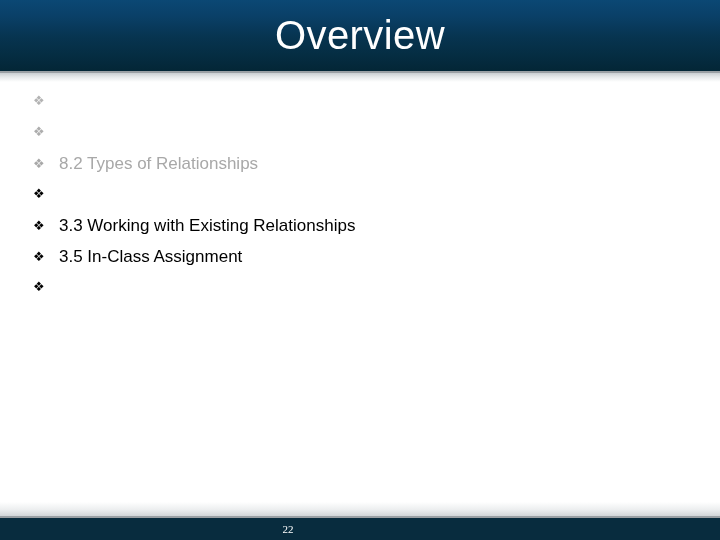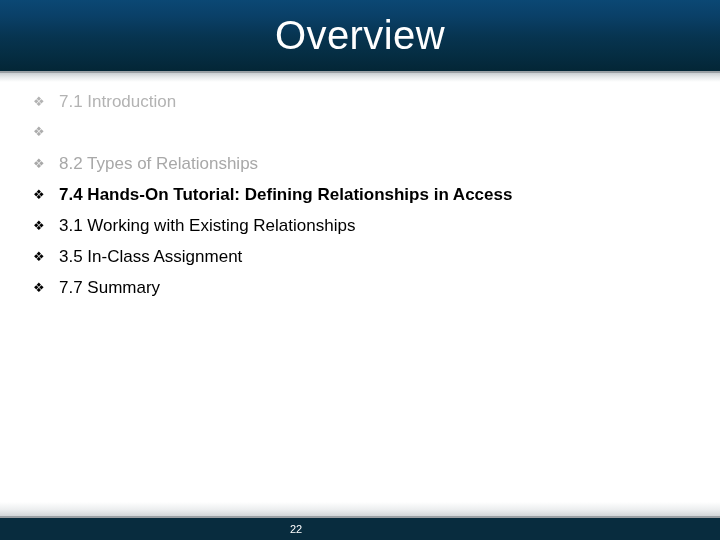--- a/index.html
+++ b/index.html
@@ -129,69 +129,65 @@
   }
   .page-number {
     position: absolute;
     left: 0;
     top: 3px;
     width: 576px;
     text-align: center;
     color: #ffffff;
     font-size: 11px;
     line-height: 16px;
-    font-family: Liberation Sans, sans-serif;
-    padding-left: 8px;
+    font-family: Liberation Serif, serif;
   }
 </style>
 </head>
 <body>
 
 <div class="slide">
 
   <div class="title-banner">
     <div class="title-text">Overview</div>
   </div>
   <div class="banner-rule"></div>
   <div class="banner-fade"></div>
 
   <div class="bullet-list">
 
     <div class="bullet-row">
       <span class="bullet-mark tone-gray">❖</span>
-      <span class="bullet-label tone-gray">7.1 Introduction</span>
     </div>
 
     <div class="bullet-row">
       <span class="bullet-mark tone-gray2">❖</span>
     </div>
 
     <div class="bullet-row">
       <span class="bullet-mark tone-gray3">❖</span>
       <span class="bullet-label tone-gray3">8.2 Types of Relationships</span>
     </div>
 
     <div class="bullet-row">
       <span class="bullet-mark tone-dark">❖</span>
-      <span class="bullet-label tone-dark is-bold">7.4 Hands-On Tutorial: Defining Relationships in Access</span>
     </div>
 
     <div class="bullet-row">
       <span class="bullet-mark tone-dark">❖</span>
-      <span class="bullet-label tone-dark">3.1 Working with Existing Relationships</span>
+      <span class="bullet-label tone-dark">3.3 Working with Existing Relationships</span>
     </div>
 
     <div class="bullet-row">
       <span class="bullet-mark tone-dark">❖</span>
       <span class="bullet-label tone-dark">3.5 In-Class Assignment</span>
     </div>
 
     <div class="bullet-row">
       <span class="bullet-mark tone-dark">❖</span>
-      <span class="bullet-label tone-dark">7.7 Summary</span>
     </div>
 
   </div>
 
   <div class="footer-fade"></div>
   <div class="footer-rule"></div>
   <div class="footer-band">
     <div class="page-number">22</div>
   </div>
 

